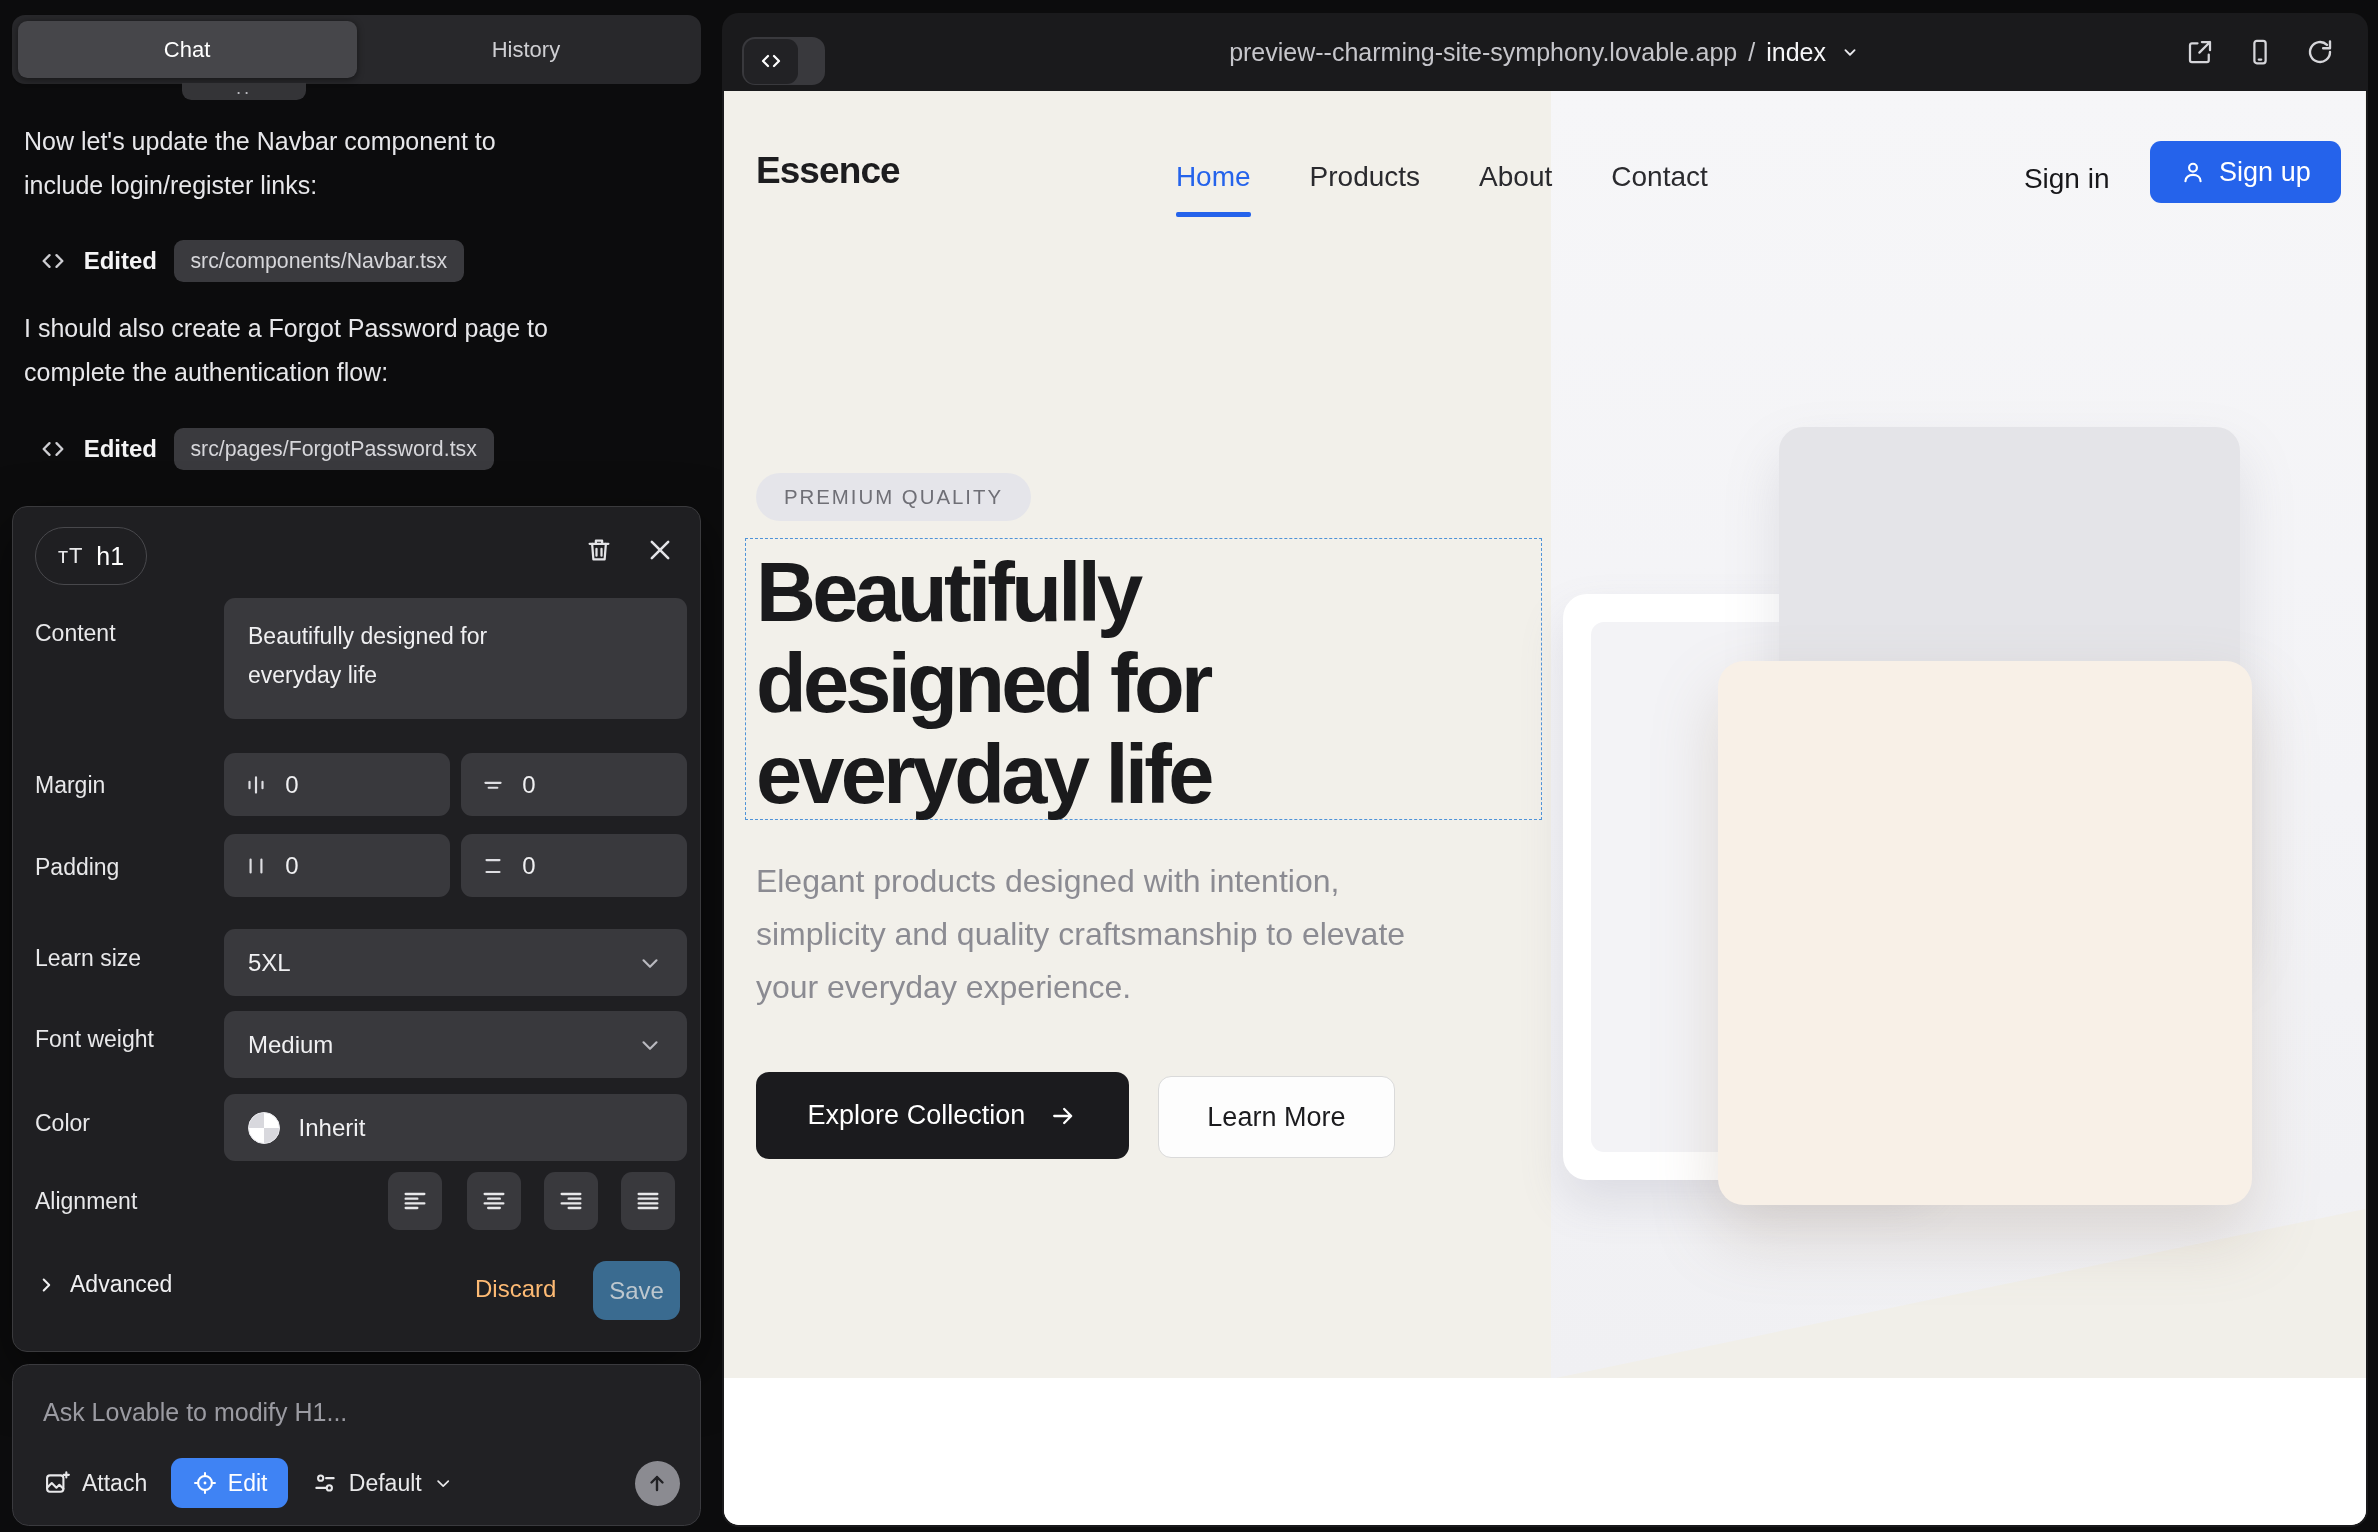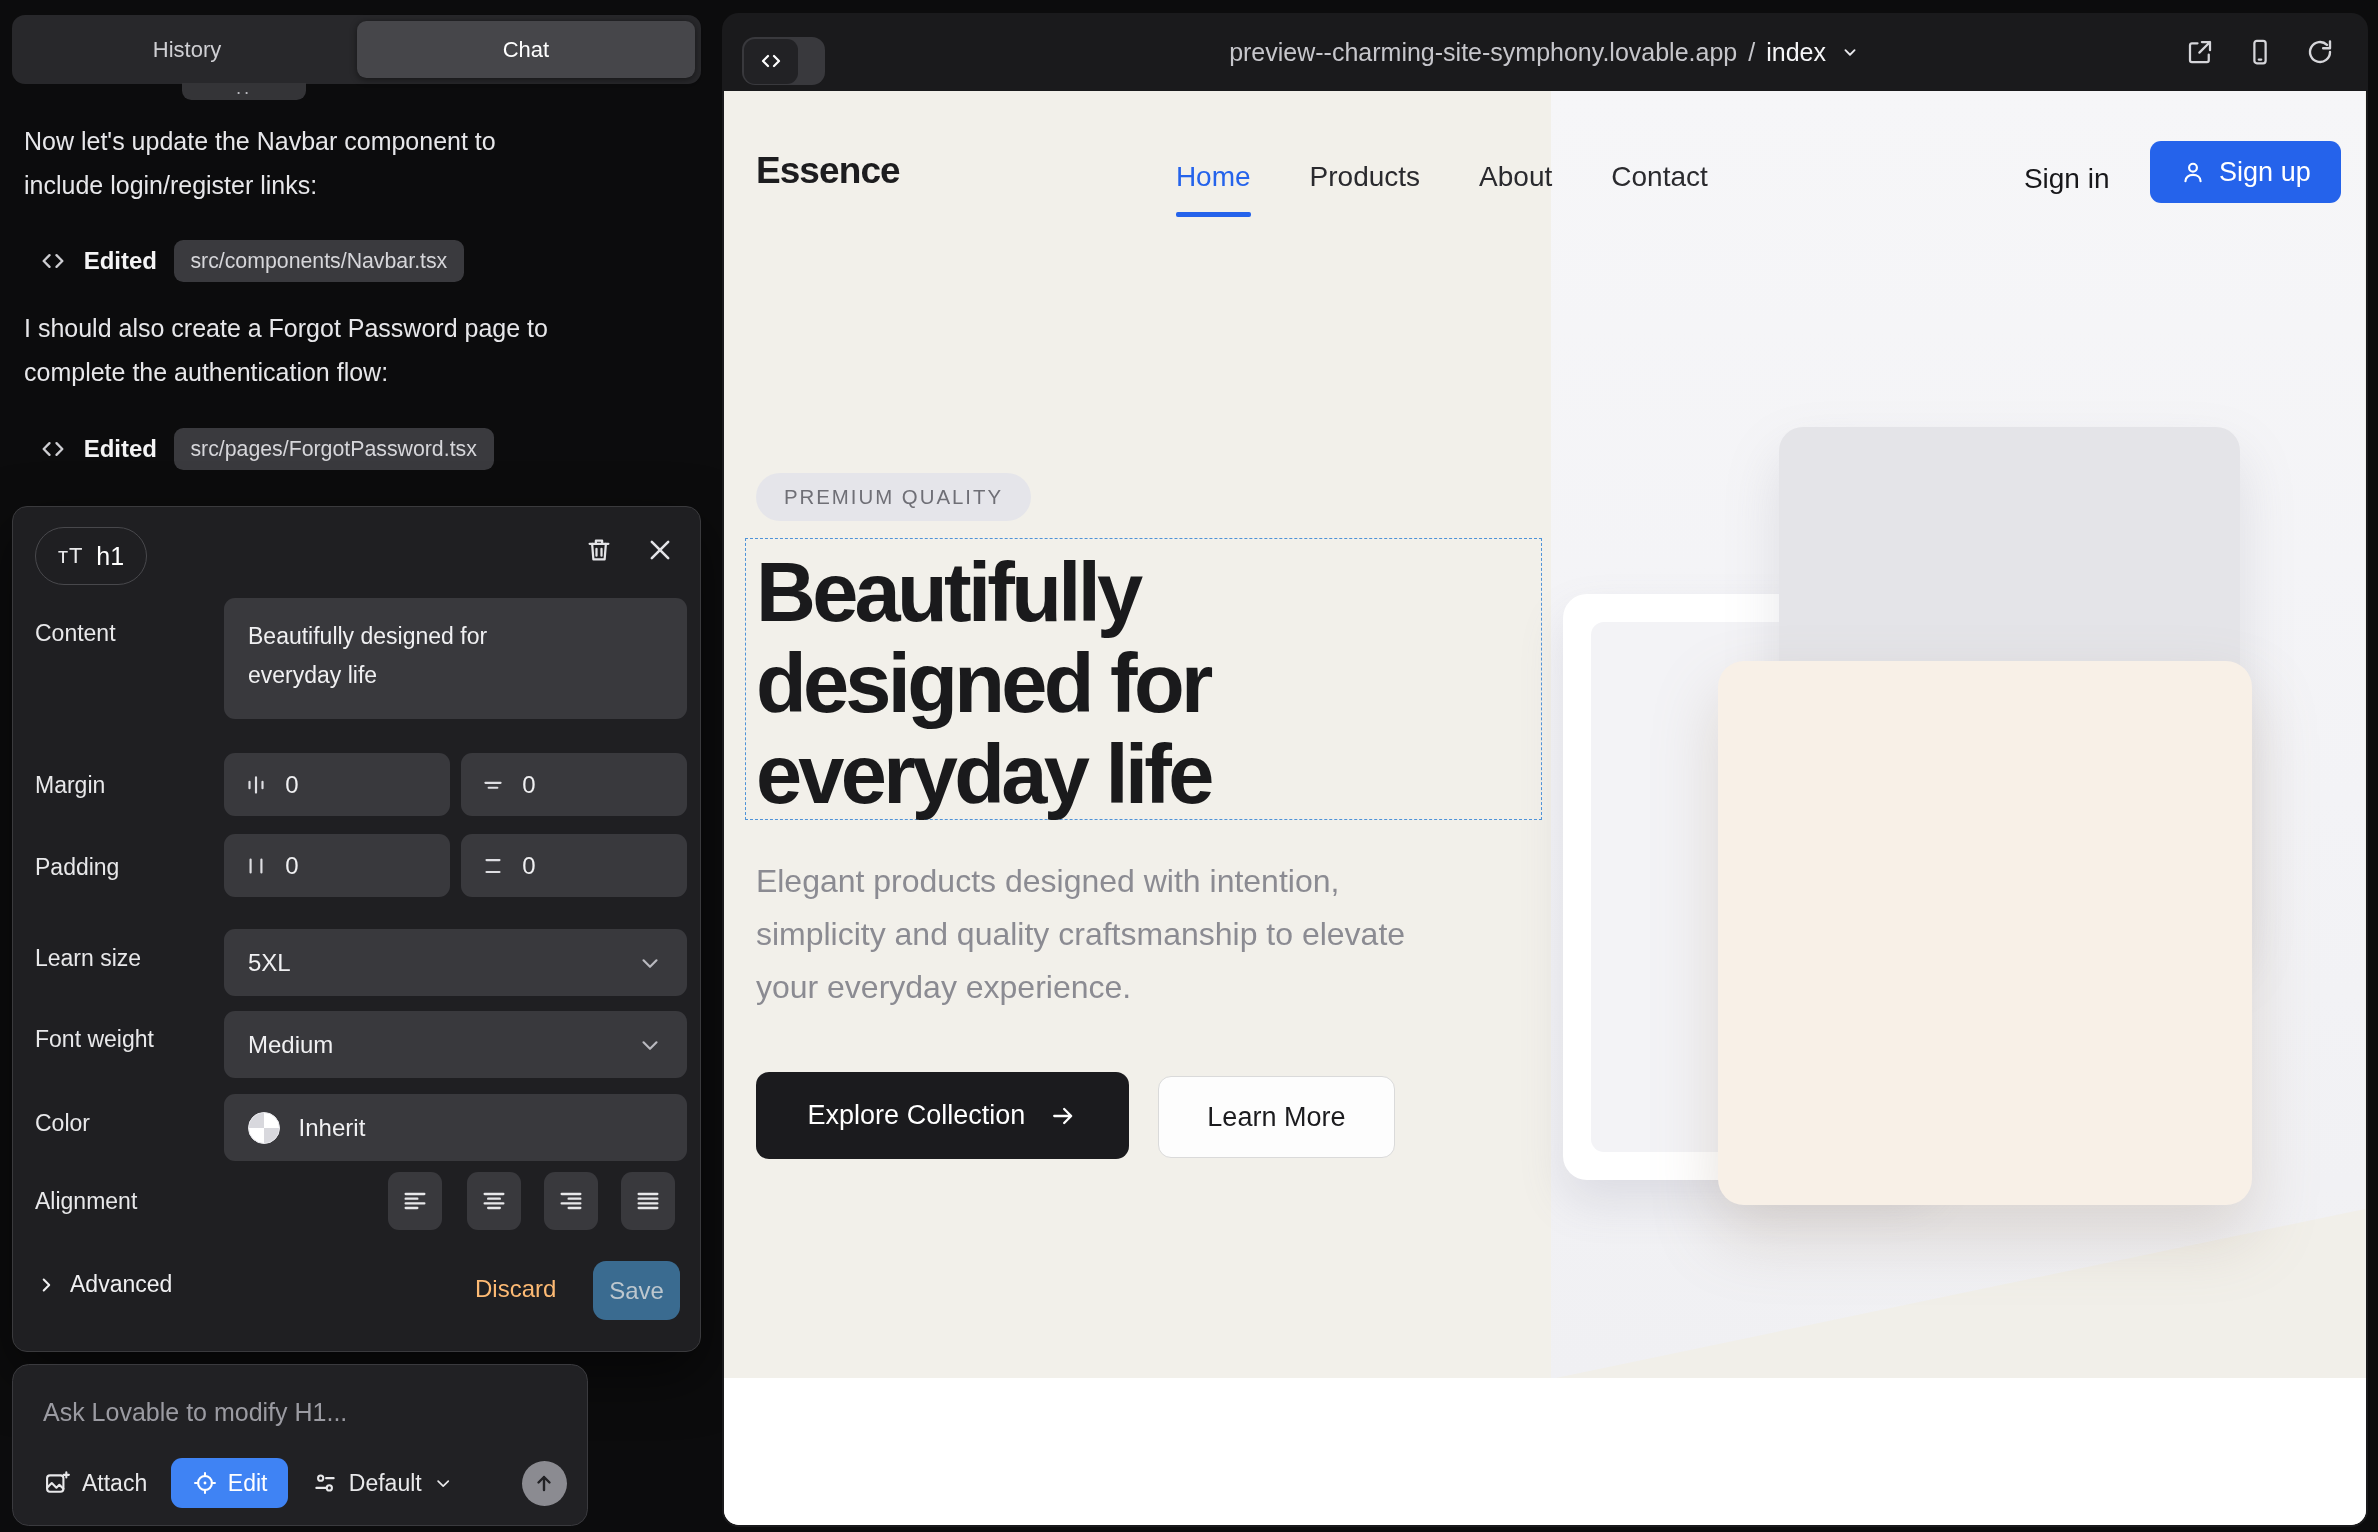--- a/index.html
+++ b/index.html
@@ -43,21 +43,21 @@
   .minput svg { color:#dedee2; flex:0 0 auto; }
   .selectbox { left:211px; width:463px; height:67px; display:flex; align-items:center; padding:0 24px; font-size:24px; }
   .selectbox .chev { margin-left:auto; color:#b9b9bf; }
   .swatch { width:32px; height:32px; border-radius:50%; background-color:#fff; background-image:conic-gradient(#ffffff 25%, #d8d8dd 0 50%, #ffffff 0 75%, #d8d8dd 0); border:0.9px solid #e6e6ea; margin-right:18.6px; }
   .alignbtn { position:absolute; top:665px; width:54px; height:58px; background:#39393d; border-radius:11px; display:flex; align-items:center; justify-content:center; color:#e8e8ea; }
   .adv-row { position:absolute; left:22px; top:764px; display:flex; align-items:center; gap:13px; color:#f0f0f2; font-size:23px; }
   .discard { position:absolute; left:462px; top:768px; font-size:24px; color:#fdba74; }
   .save { position:absolute; left:580px; top:754px; width:87px; height:59px; background:#3a6b90; border-radius:13px; color:#bdc7ce; font-size:24px; display:flex; align-items:center; justify-content:center; }
 
   
-  .composer { position:absolute; left:12px; top:1364px; width:576px; height:162px; background:#212124; border:1.4px solid #3a3a3e; border-radius:16.7px; }
+  .composer { position:absolute; left:12px; top:1364px; width:689px; height:162px; background:#212124; border:1.4px solid #3a3a3e; border-radius:16.7px; }
   .composer .ph { position:absolute; left:30px; top:33px; font-size:25px; color:#9b9ba2; }
   .composer .row { position:absolute; left:30px; right:20.4px; top:91px; height:54px; display:flex; align-items:center; gap:24px; }
   .attach { display:flex; align-items:center; gap:11px; color:#e8e8ea; font-size:23px; }
   .edit-pill { display:flex; align-items:center; gap:10.2px; height:50px; padding:0 20.4px; background:#3f83f4; border-radius:11px; color:#ffffff; font-size:23px; }
   .default-sel { display:flex; align-items:center; gap:11px; color:#e8e8ea; font-size:23px; }
   .send { margin-left:auto; width:45px; height:45px; border-radius:50%; background:#8b8b91; color:#212124; display:flex; align-items:center; justify-content:center; }
 
   
   .preview { position:absolute; left:722px; top:13px; width:1646px; height:1514px; background:#1a1a1c; border-radius:16.7px; }
   .toggle { position:absolute; left:20.4px; top:24px; width:83px; height:48px; background:#39393d; border-radius:13px; }
@@ -93,22 +93,22 @@
   .hero-p { position:absolute; left:32px; top:764px; width:705px; font-size:32px; line-height:53px; color:#8b8b92; }
   .cta-primary { position:absolute; left:32px; top:981px; width:373px; height:87px; background:#1b1b1e; border-radius:13px; color:#ffffff; font-size:27px; display:flex; align-items:center; justify-content:center; gap:24px; }
   .cta-secondary { position:absolute; left:434px; top:985px; width:237px; height:82px; background:#fdfdfd; border:1.4px solid #dadada; border-radius:13px; color:#1b1b1e; font-size:27px; display:flex; align-items:center; justify-content:center; }
 </style>
 </head>
 <body>
 
 <div class="stage">
 
   <div class="tabbar">
+    <div class="tab active">Chat</div>
     <div class="tab">History</div>
-    <div class="tab active">Chat</div>
   </div>
 
   <div class="partial-chip">
       <span class="dots">..</span>
     </div>
 
   <div class="chat-msg msg1">Now let's update the Navbar component to include login/register links:</div>
 
   <div class="edited-row edited1">
     <span class="code-ic">

